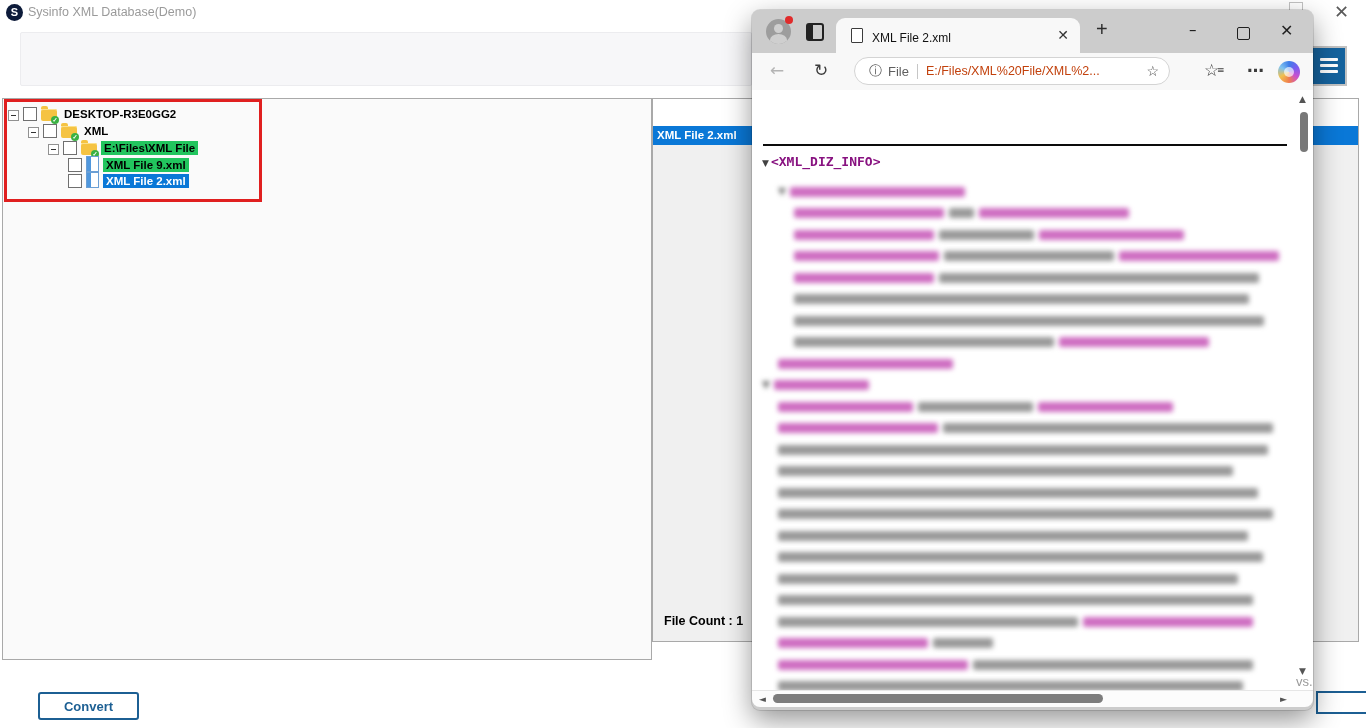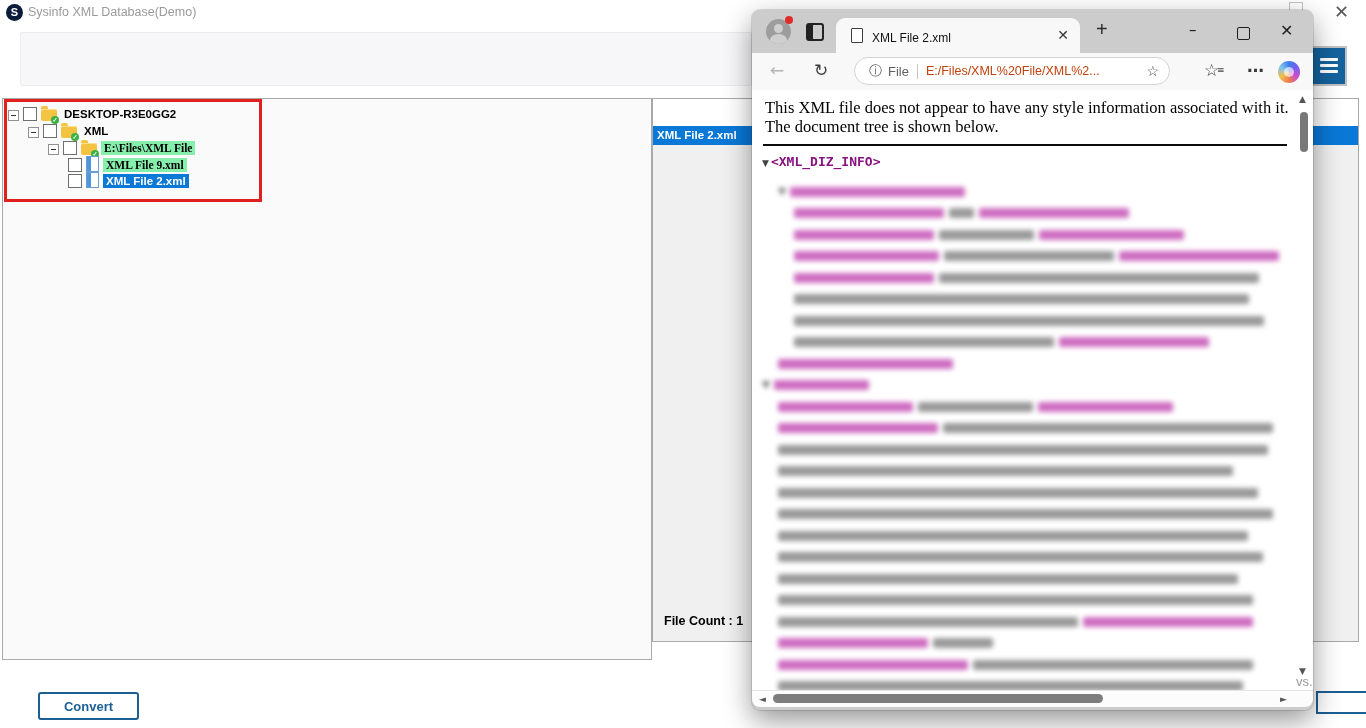--- a/index.html
+++ b/index.html
@@ -26,21 +26,21 @@
   .expander::after{content:"";position:absolute;left:2px;top:4px;width:5px;height:1px;background:#333;}
   .cb{width:12px;height:12px;border:1px solid #6f6f6f;background:#fff;margin-right:4px;flex:none;}
   .ico-folder{width:16px;height:12px;background:#f5c342;border-radius:2px;position:relative;margin-right:4px;flex:none;
               box-shadow:inset 0 1px 0 #fbe08d;}
   .ico-folder::before{content:"";position:absolute;left:0;top:-3px;width:7px;height:3px;background:#f5c342;border-radius:2px 2px 0 0;}
   .ico-folder::after{content:"✓";position:absolute;right:-2px;bottom:-3px;width:8px;height:8px;border-radius:50%;
                      background:#3bb143;color:#fff;font-size:6px;line-height:8px;text-align:center;font-weight:bold;}
   .ico-xml{width:11px;height:14px;border:1px solid #6b9fd4;background:linear-gradient(90deg,#4f97dd 0 4px,#fff 4px);
            margin-right:4px;flex:none;}
   .tree-lbl{padding:1px 3px;white-space:nowrap;}
-  .hl-white{background:#86efac;font-family:Liberation Serif, serif;}
+  .hl-white{background:#22c55e;}
   .hl-blue{background:#0a78d7;color:#fff;}
   #red-box{left:4px;top:99px;width:252px;height:97px;border:3px solid #e01f1f;pointer-events:none;}
 
   
   #list-panel{left:652px;top:98px;width:705px;height:542px;background:#f0f0f0;border:1px solid #a9a9a9;}
   #list-header-row{position:absolute;left:0;top:0;width:100%;height:27px;background:#fff;}
   #list-selected-row{position:absolute;left:0;top:27px;width:100%;height:19px;background:#0a78d7;color:#fff;
                      font-size:11.5px;font-weight:bold;line-height:19px;padding-left:4px;box-sizing:border-box;}
   #file-count{left:664px;top:614px;font-size:12.5px;font-weight:bold;color:#000;}
 
@@ -203,24 +203,20 @@
         <span id="url-text">E:/Files/XML%20File/XML%2...</span>
         <span id="url-star">☆</span>
       </div>
       <div id="fav-hub-icon" class="tb-icon">☆</div>
       <div id="fav-hub-lines">≡</div>
       <div id="dots-icon" class="tb-icon">…</div>
       <div id="copilot-icon"></div>
     </div>
 
     <div id="content">
-      <div id="notice">
-        <span>This XML file does not appear to have any style information associated with it.</span> 
-        <span>The document tree is shown below.</span>
-      </div>
       <div id="notice-hr"></div>
       <div id="xml-root-line">
         <span class="arrow">▼</span><span>&lt;XML_DIZ_INFO&gt;</span>
       </div>
       <div id="blur-lines-host">
           <div class="blur-line" style="top: 92px; left: 26px;"><span class="arrow"></span><span class="seg seg-tag" style="width: 175px;"></span></div>
           <div class="blur-line" style="top: 113.5px; left: 42px;"><span class="seg seg-tag" style="width: 150px;"></span><span class="seg seg-txt" style="width: 25px;"></span><span class="seg seg-tag" style="width: 150px;"></span></div>
           <div class="blur-line" style="top: 135px; left: 42px;"><span class="seg seg-tag" style="width: 140px;"></span><span class="seg seg-txt" style="width: 95px;"></span><span class="seg seg-tag" style="width: 145px;"></span></div>
           <div class="blur-line" style="top: 156.5px; left: 42px;"><span class="seg seg-tag" style="width: 145px;"></span><span class="seg seg-txt" style="width: 170px;"></span><span class="seg seg-tag" style="width: 160px;"></span></div>
           <div class="blur-line" style="top: 178px; left: 42px;"><span class="seg seg-tag" style="width: 140px;"></span><span class="seg seg-txt" style="width: 320px;"></span></div>

